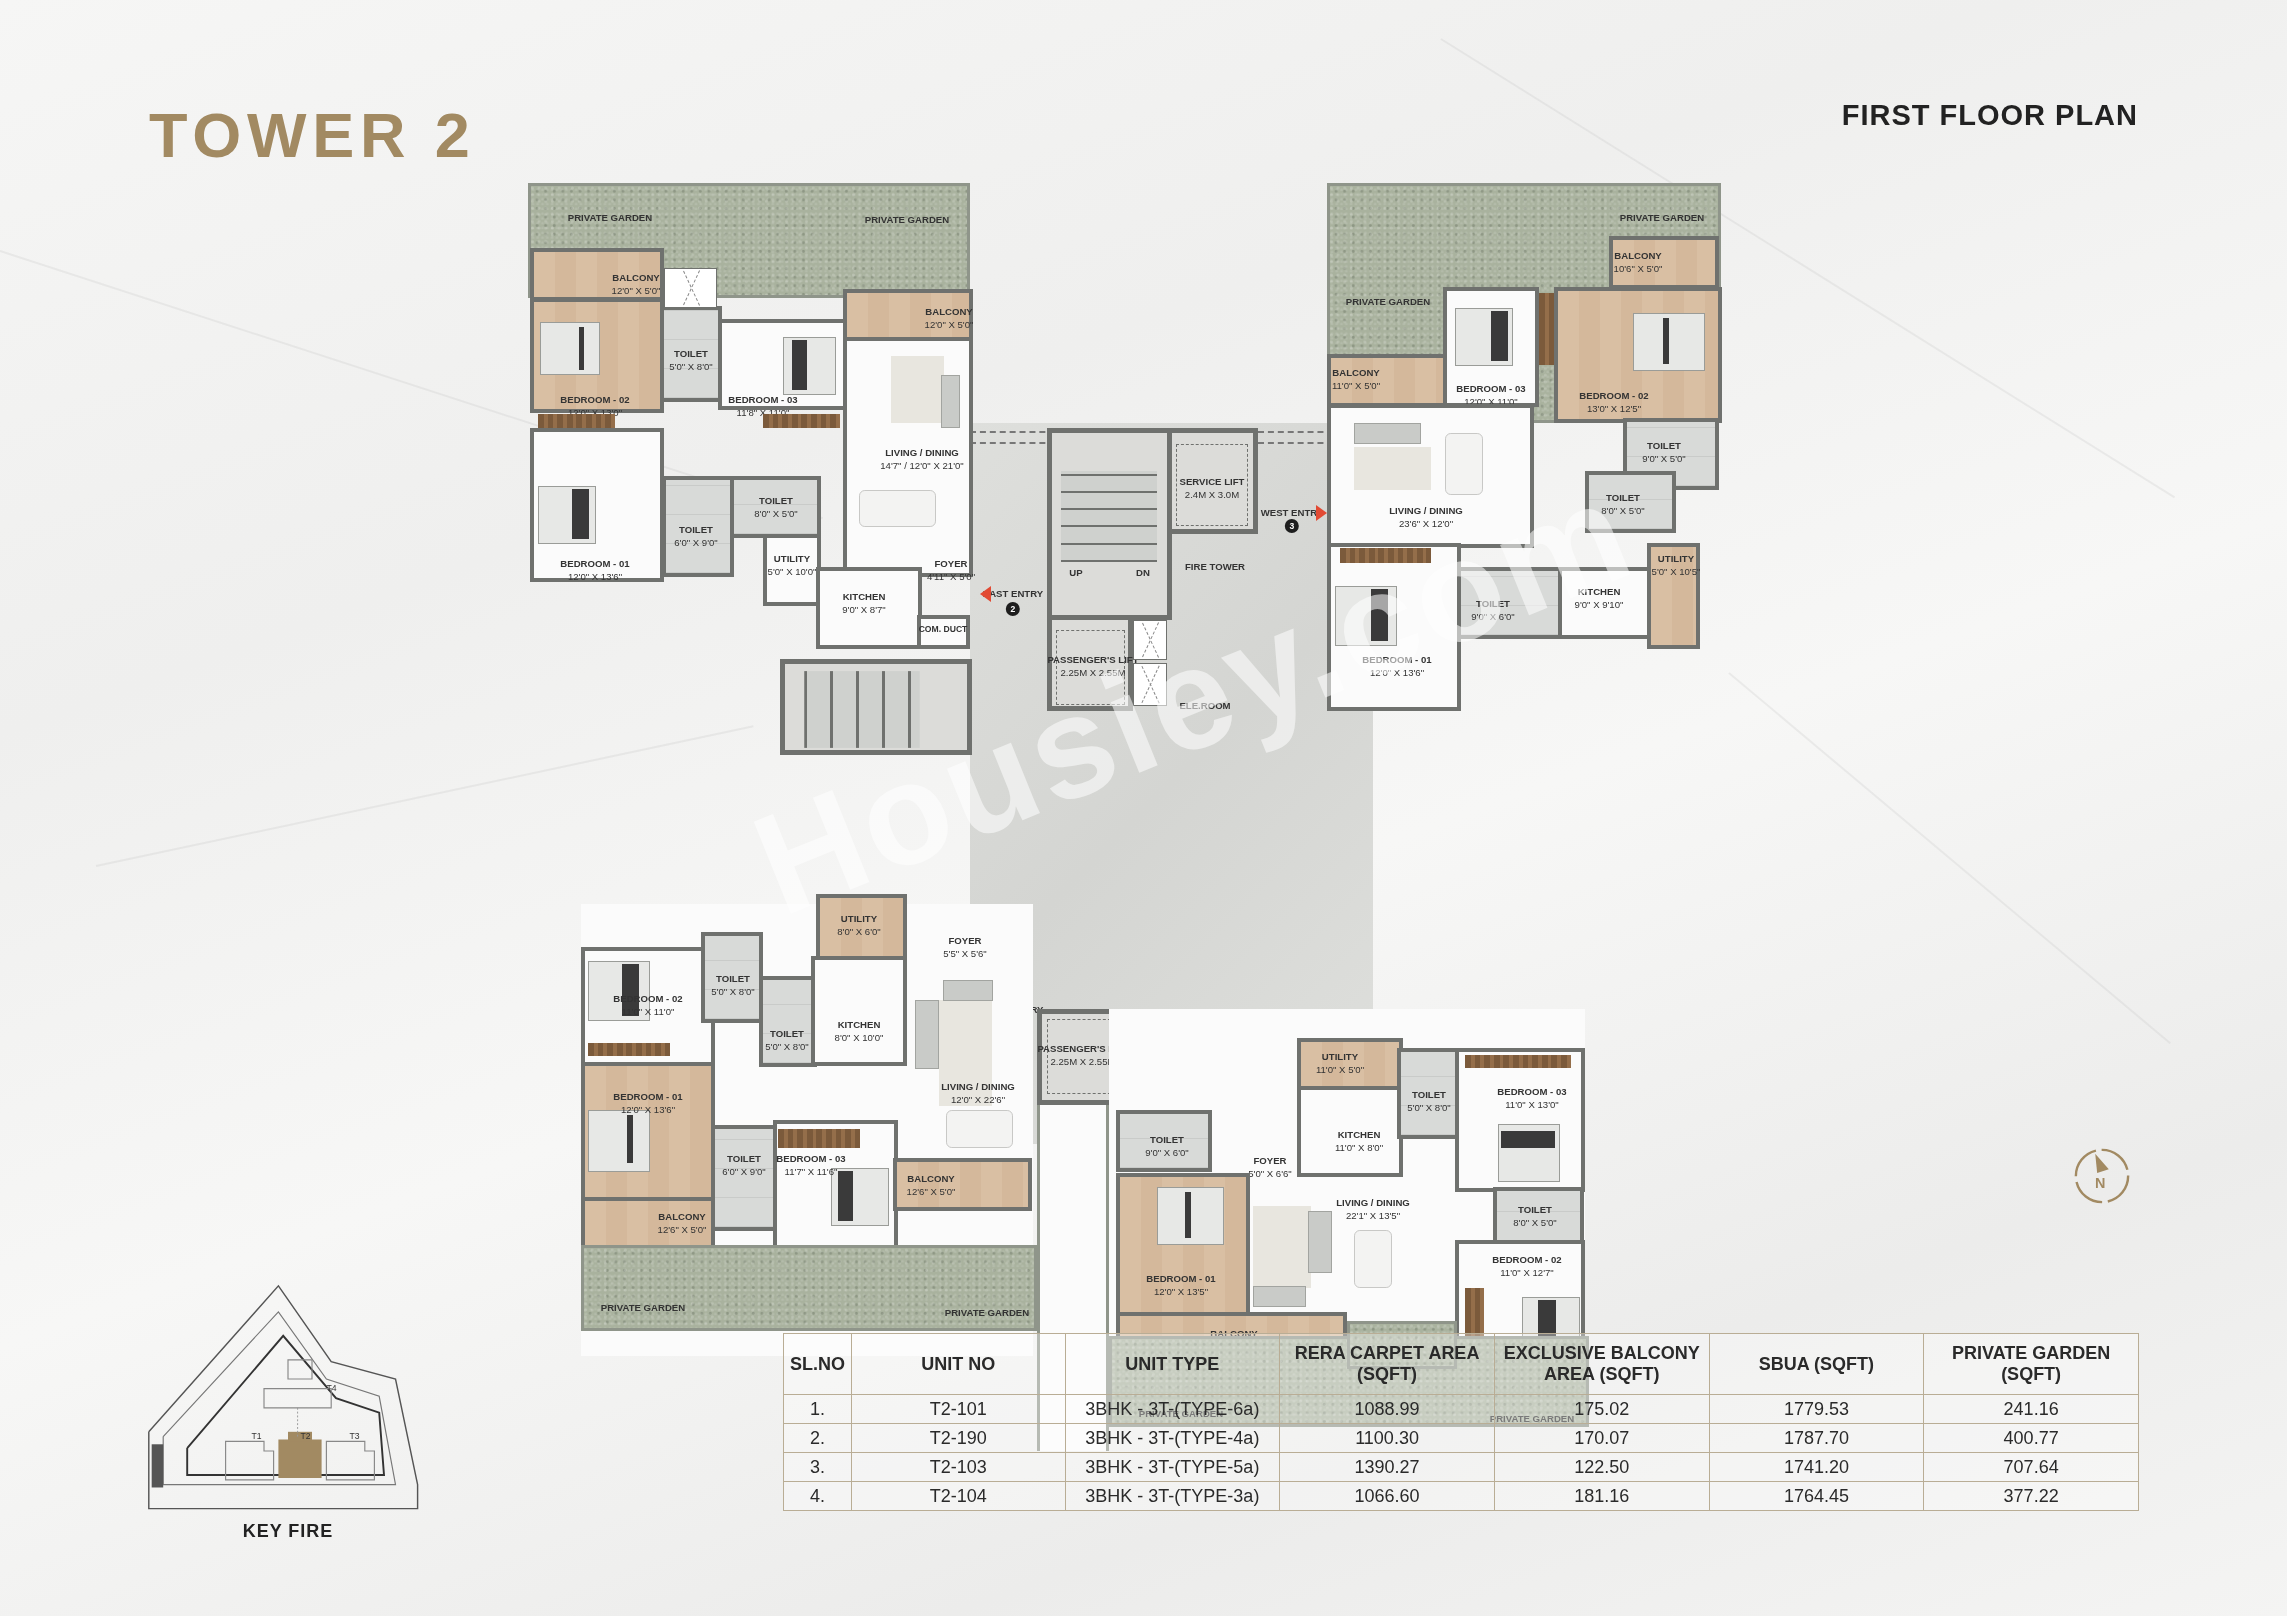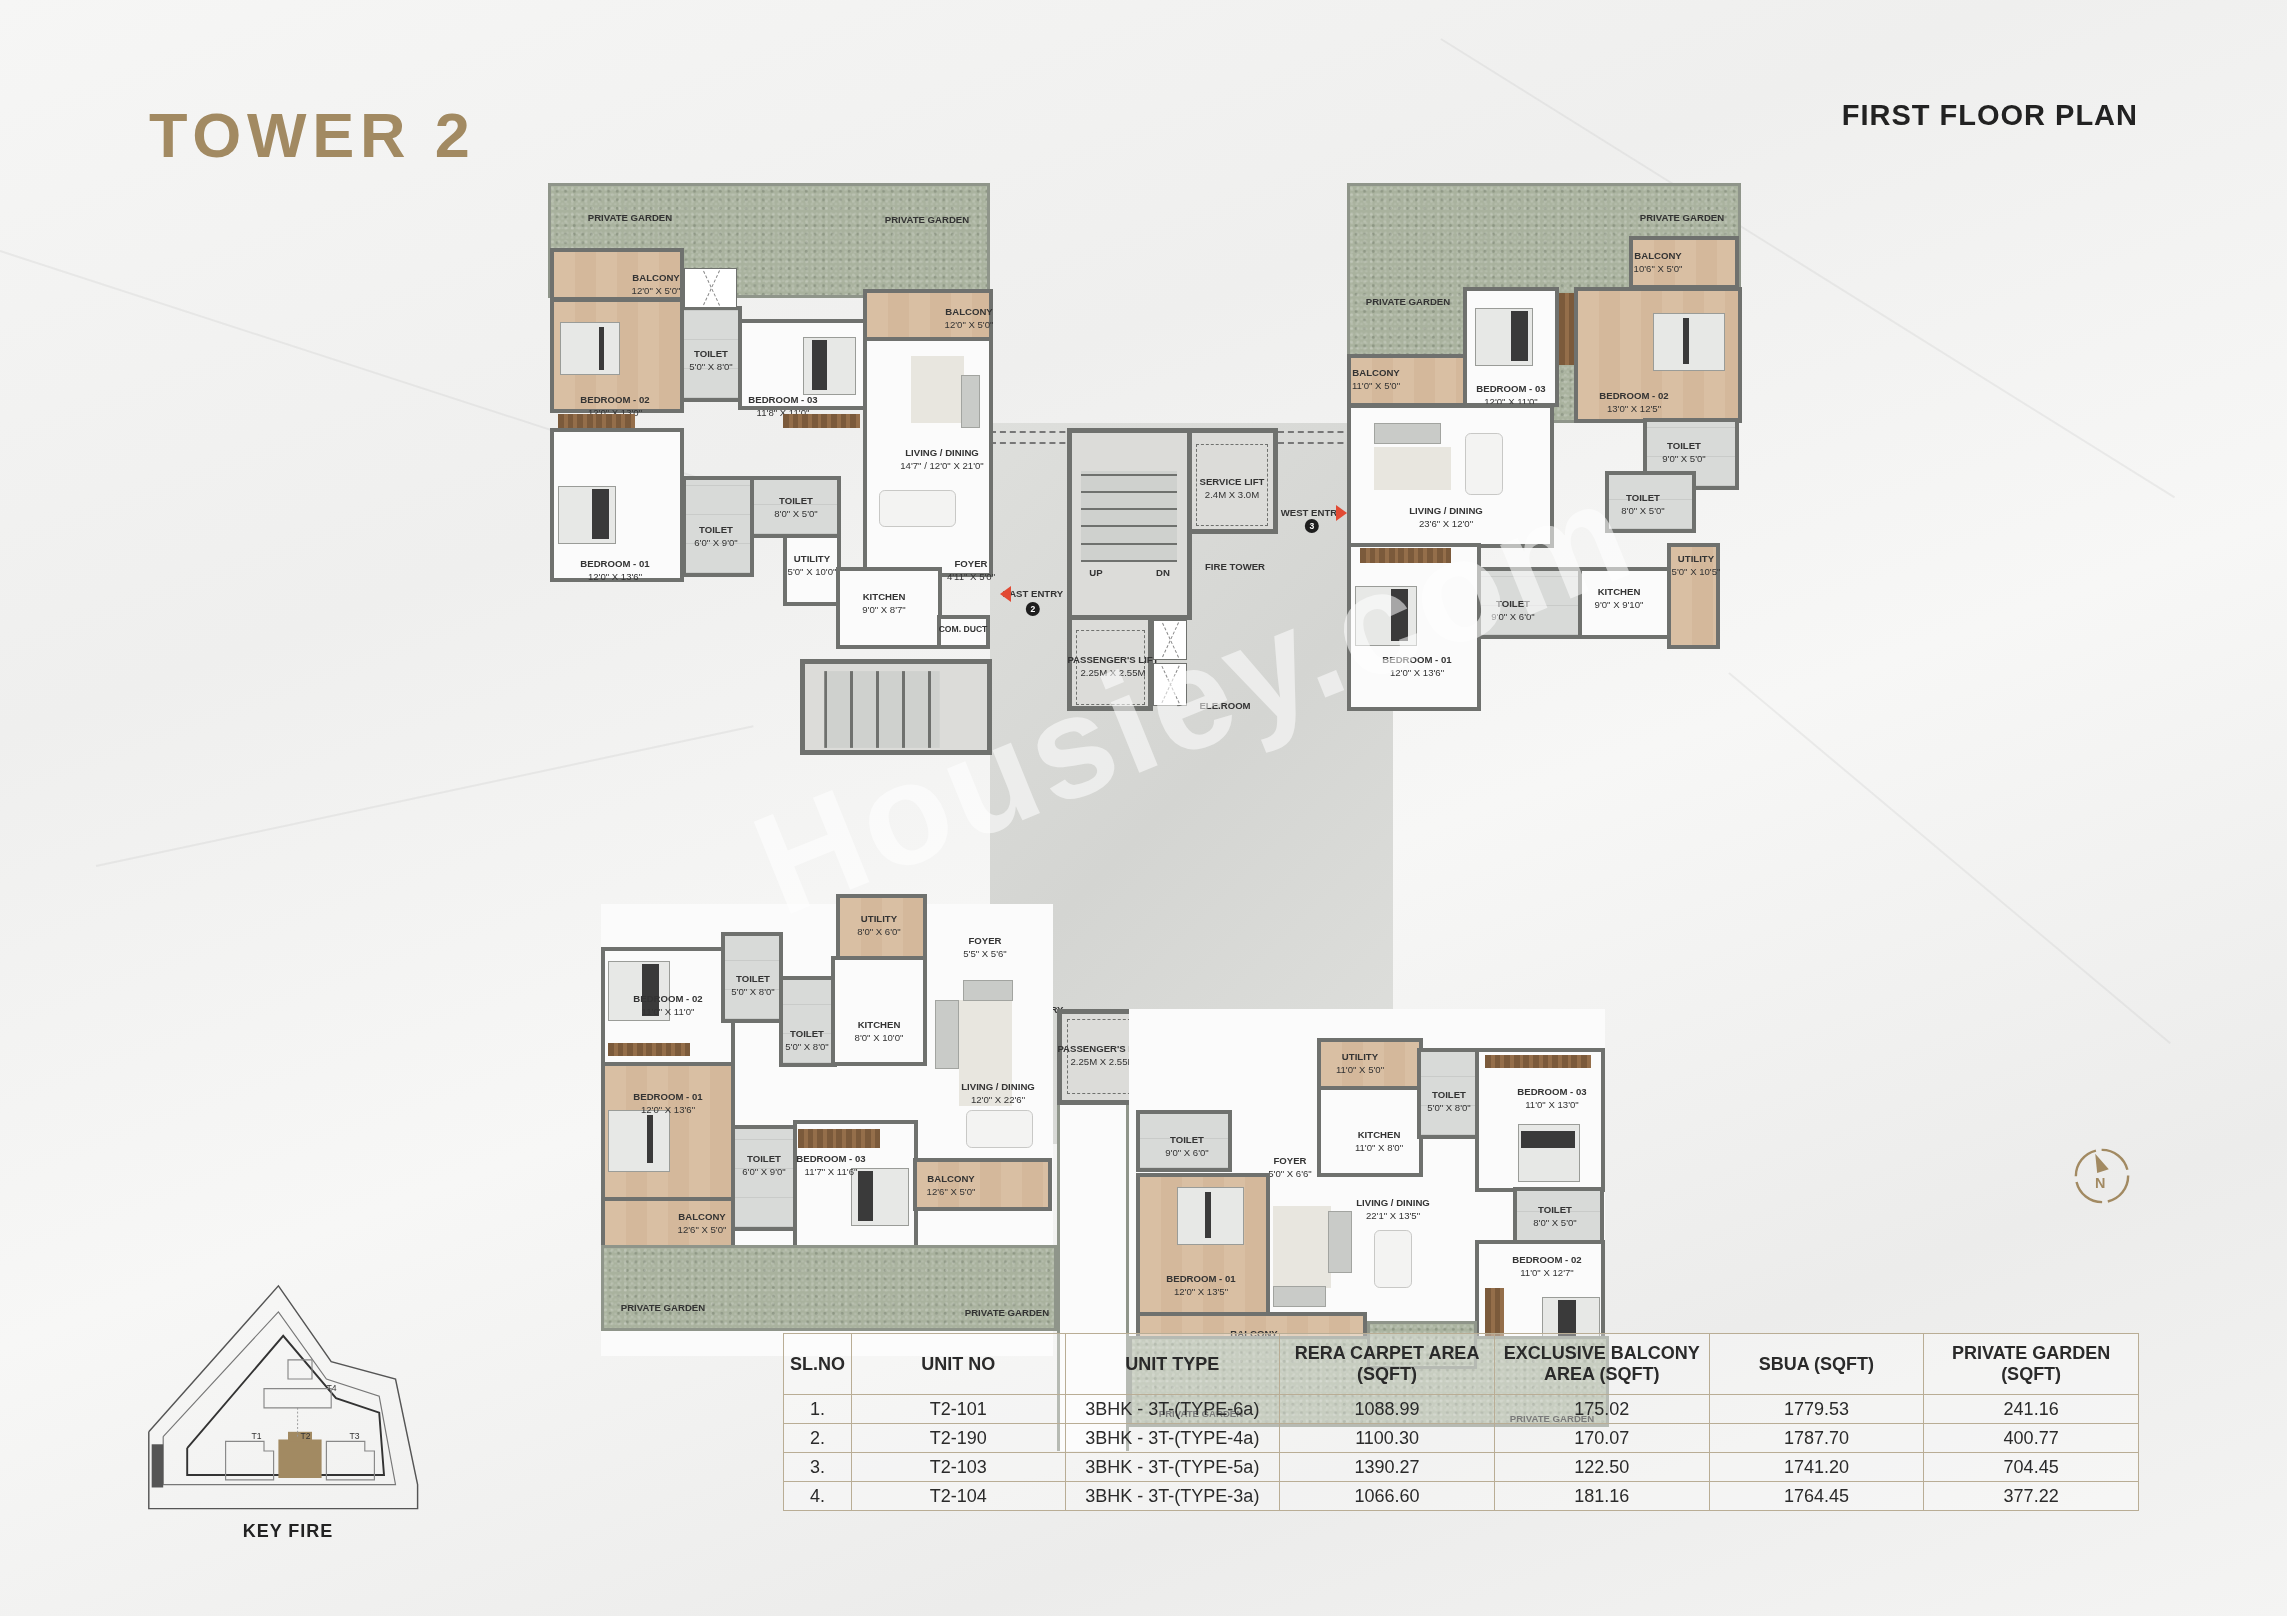--- a/index.html
+++ b/index.html
@@ -18,21 +18,21 @@
     font-size: 63px; font-weight: 700; letter-spacing: 5.8px;
     color: #a28a62;
   }
   .subtitle {
     position: absolute; right: 149px; top: 99px;
     font-size: 29px; font-weight: 700; letter-spacing: 1px;
     color: #222;
   }
 
   
-  .plan { position: absolute; left: 548px; top: 183px; width: 1239px; height: 1086px; }
+  .plan { position: absolute; left: 528px; top: 183px; width: 1239px; height: 1086px; }
   .abs { position: absolute; }
   .garden {
     position: absolute;
     background-color: #a9b29e;
     background-image:
       radial-gradient(circle at 20% 30%, rgba(255,255,255,0.18) 1px, transparent 1.9px),
       radial-gradient(circle at 70% 60%, rgba(60,70,55,0.25) 1px, transparent 1.9px),
       radial-gradient(circle at 40% 80%, rgba(255,255,255,0.12) 1px, transparent 1.9px);
     background-size: 6.7px 6.7px, 8.6px 8.6px, 4.8px 4.8px;
     border: 3.8px solid #8f958a;
@@ -440,21 +440,21 @@
       <td>1787.70</td>
       <td>400.77</td>
     </tr>
     <tr>
       <td>3.</td>
       <td>T2-103</td>
       <td>3BHK - 3T-(TYPE-5a)</td>
       <td>1390.27</td>
       <td>122.50</td>
       <td>1741.20</td>
-      <td>704.45</td>
+      <td>707.64</td>
     </tr>
     <tr>
       <td>4.</td>
       <td>T2-104</td>
       <td>3BHK - 3T-(TYPE-3a)</td>
       <td>1066.60</td>
       <td>181.16</td>
       <td>1764.45</td>
       <td>377.22</td>
     </tr>

